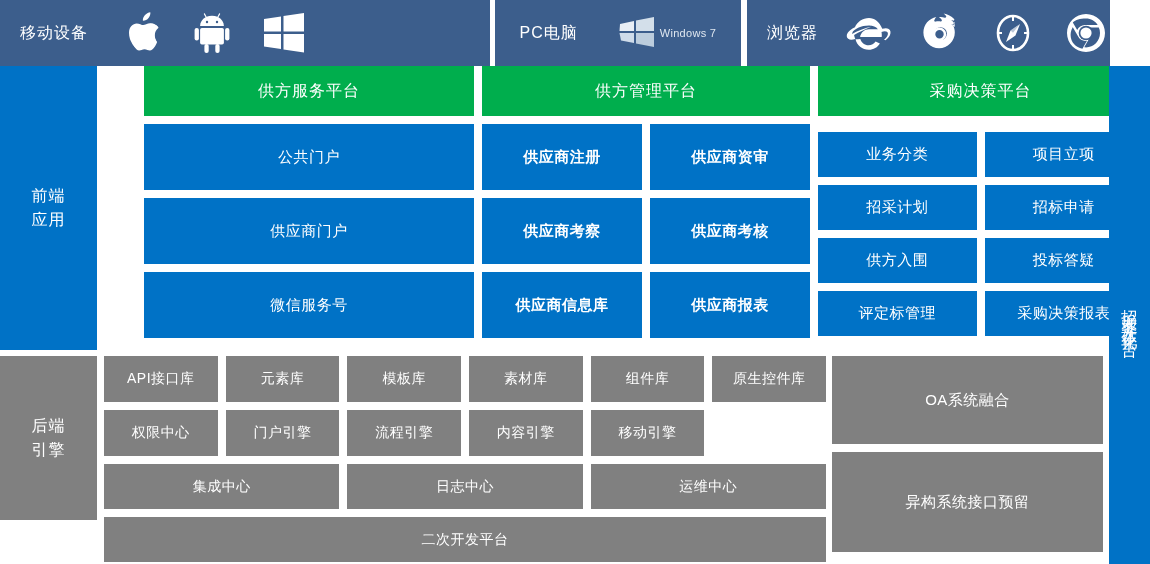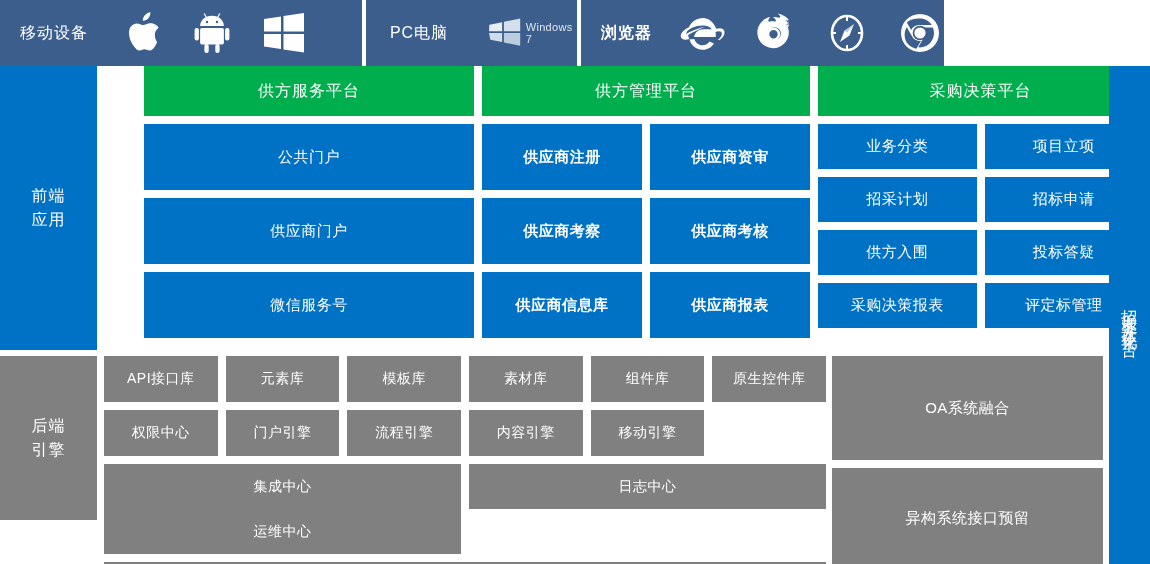--- a/index.html
+++ b/index.html
@@ -4,30 +4,30 @@
 <style>
   html,body{margin:0;padding:0;background:#ffffff;}
   body{
     font-family:"Liberation Sans","DejaVu Sans",sans-serif;
     width:1150px;height:564px;overflow:hidden;
     -webkit-font-smoothing:antialiased;
   }
   #app{position:relative;width:1150px;height:564px;background:#ffffff;}
 
   
-  .topbar{position:absolute;left:0;top:0;width:944px;height:66px;display:flex;}
+  .topbar{position:absolute;left:0;top:0;width:1110px;height:66px;display:flex;}
   .tb-seg{background:#3c5e8c;display:flex;align-items:center;height:66px;}
   .tb-seg.s1{width:522px;}
   .tb-gap{width:6px;background:#ffffff;height:66px;}
   .tb-seg.s2{width:262px;}
   .tb-seg.s3{flex:1;}
   .tb-label{color:#ffffff;font-size:16px;letter-spacing:1px;white-space:nowrap;}
   .s1 .tb-label{margin-left:20px;}
   .s2 .tb-label{margin-left:24px;}
-  .s3 .tb-label{margin-left:20px;font-weight:bold;}
+  .s3 .tb-label{margin-left:20px;}
   .tb-icons{display:flex;align-items:center;}
   .s1 .tb-icons{margin-left:36px;gap:28px;}
   .s2 .tb-icons{margin-left:36px;}
   .s3 .tb-icons{margin-left:28px;gap:26px;}
   .ico{display:block;}
 
   
   .frontband{position:absolute;left:0;top:66px;width:1150px;height:284px;}
   .side-left{position:absolute;left:0;top:0;width:97px;height:284px;background:#0072c6;
     display:flex;align-items:center;justify-content:center;}
@@ -40,41 +40,41 @@
   .fe-col.c3{left:674px;width:325px;}
 
   .hdr{height:50px;background:#00ae4d;color:#fff;display:flex;align-items:center;
     justify-content:center;font-size:16px;letter-spacing:1px;}
   .tile{background:#0072c6;color:#fff;display:flex;align-items:center;justify-content:center;
     font-size:15px;letter-spacing:.5px;}
 
   .c1 .tile{width:100%;height:66px;margin-top:8px;}
   .c2 .grid{display:grid;grid-template-columns:1fr 1fr;column-gap:8px;row-gap:8px;margin-top:8px;}
   .c2 .grid .tile{height:66px;font-weight:bold;}
-  .c3 .grid{display:grid;grid-template-columns:1fr 1fr;column-gap:8px;row-gap:8px;margin-top:8px;}
+  .c3 .grid{display:grid;grid-template-columns:1fr 1fr;column-gap:8px;row-gap:8px;margin-top:16px;}
   .c3 .grid .tile{height:45px;}
 
   
   .backband{position:absolute;left:0;top:356px;width:1150px;height:208px;}
   .side-left2{position:absolute;left:0;top:0;width:97px;height:164px;background:#808080;
     display:flex;align-items:center;justify-content:center;}
   .side-left2 .txt{color:#ffffff;font-size:16px;line-height:24px;text-align:center;letter-spacing:1px;}
 
   .be-main{position:absolute;left:104px;top:0;width:722px;height:208px;}
   .be-row1,.be-row2{display:grid;grid-template-columns:repeat(6,1fr);column-gap:8px;}
   .be-row2{margin-top:8px;}
-  .be-row3{display:grid;grid-template-columns:repeat(2,1fr);column-gap:8px;margin-top:8px;}
+  .be-row3{display:grid;grid-template-columns:repeat(3,1fr);column-gap:8px;margin-top:8px;}
   .be-row4{margin-top:8px;}
   .gtile{background:#808080;color:#fff;display:flex;align-items:center;justify-content:center;
     font-size:14px;letter-spacing:.5px;height:46px;}
   .be-row3 .gtile{height:45px;}
   .be-row4 .gtile{height:45px;}
 
   .be-right{position:absolute;left:832px;top:0;width:271px;height:208px;}
-  .be-right .gtile.big{height:104px;font-size:15px;}
+  .be-right .gtile.big{height:88px;font-size:15px;}
   .be-right .gtile.big2{height:100px;font-size:15px;margin-top:8px;}
 
   
   .side-right{position:absolute;left:1109px;top:66px;width:41px;height:498px;background:#0072c6;
     display:flex;align-items:center;justify-content:center;}
   .side-right .vtxt{color:#ffffff;font-size:16px;letter-spacing:4px;
     writing-mode:vertical-rl;text-orientation:upright;line-height:1.1;}
 </style>
 </head>
 <body>
@@ -212,22 +212,22 @@
 
       <div class="fe-col c3">
         <div class="hdr">采购决策平台</div>
         <div class="grid">
           <div class="tile">业务分类</div>
           <div class="tile">项目立项</div>
           <div class="tile">招采计划</div>
           <div class="tile">招标申请</div>
           <div class="tile">供方入围</div>
           <div class="tile">投标答疑</div>
+          <div class="tile">评定标管理</div>
           <div class="tile">采购决策报表</div>
-          <div class="tile">评定标管理</div>
         </div>
       </div>
 
     </div>
   </div>
 
   <div class="backband">
 
     <div class="side-left2">
       <span class="txt">

